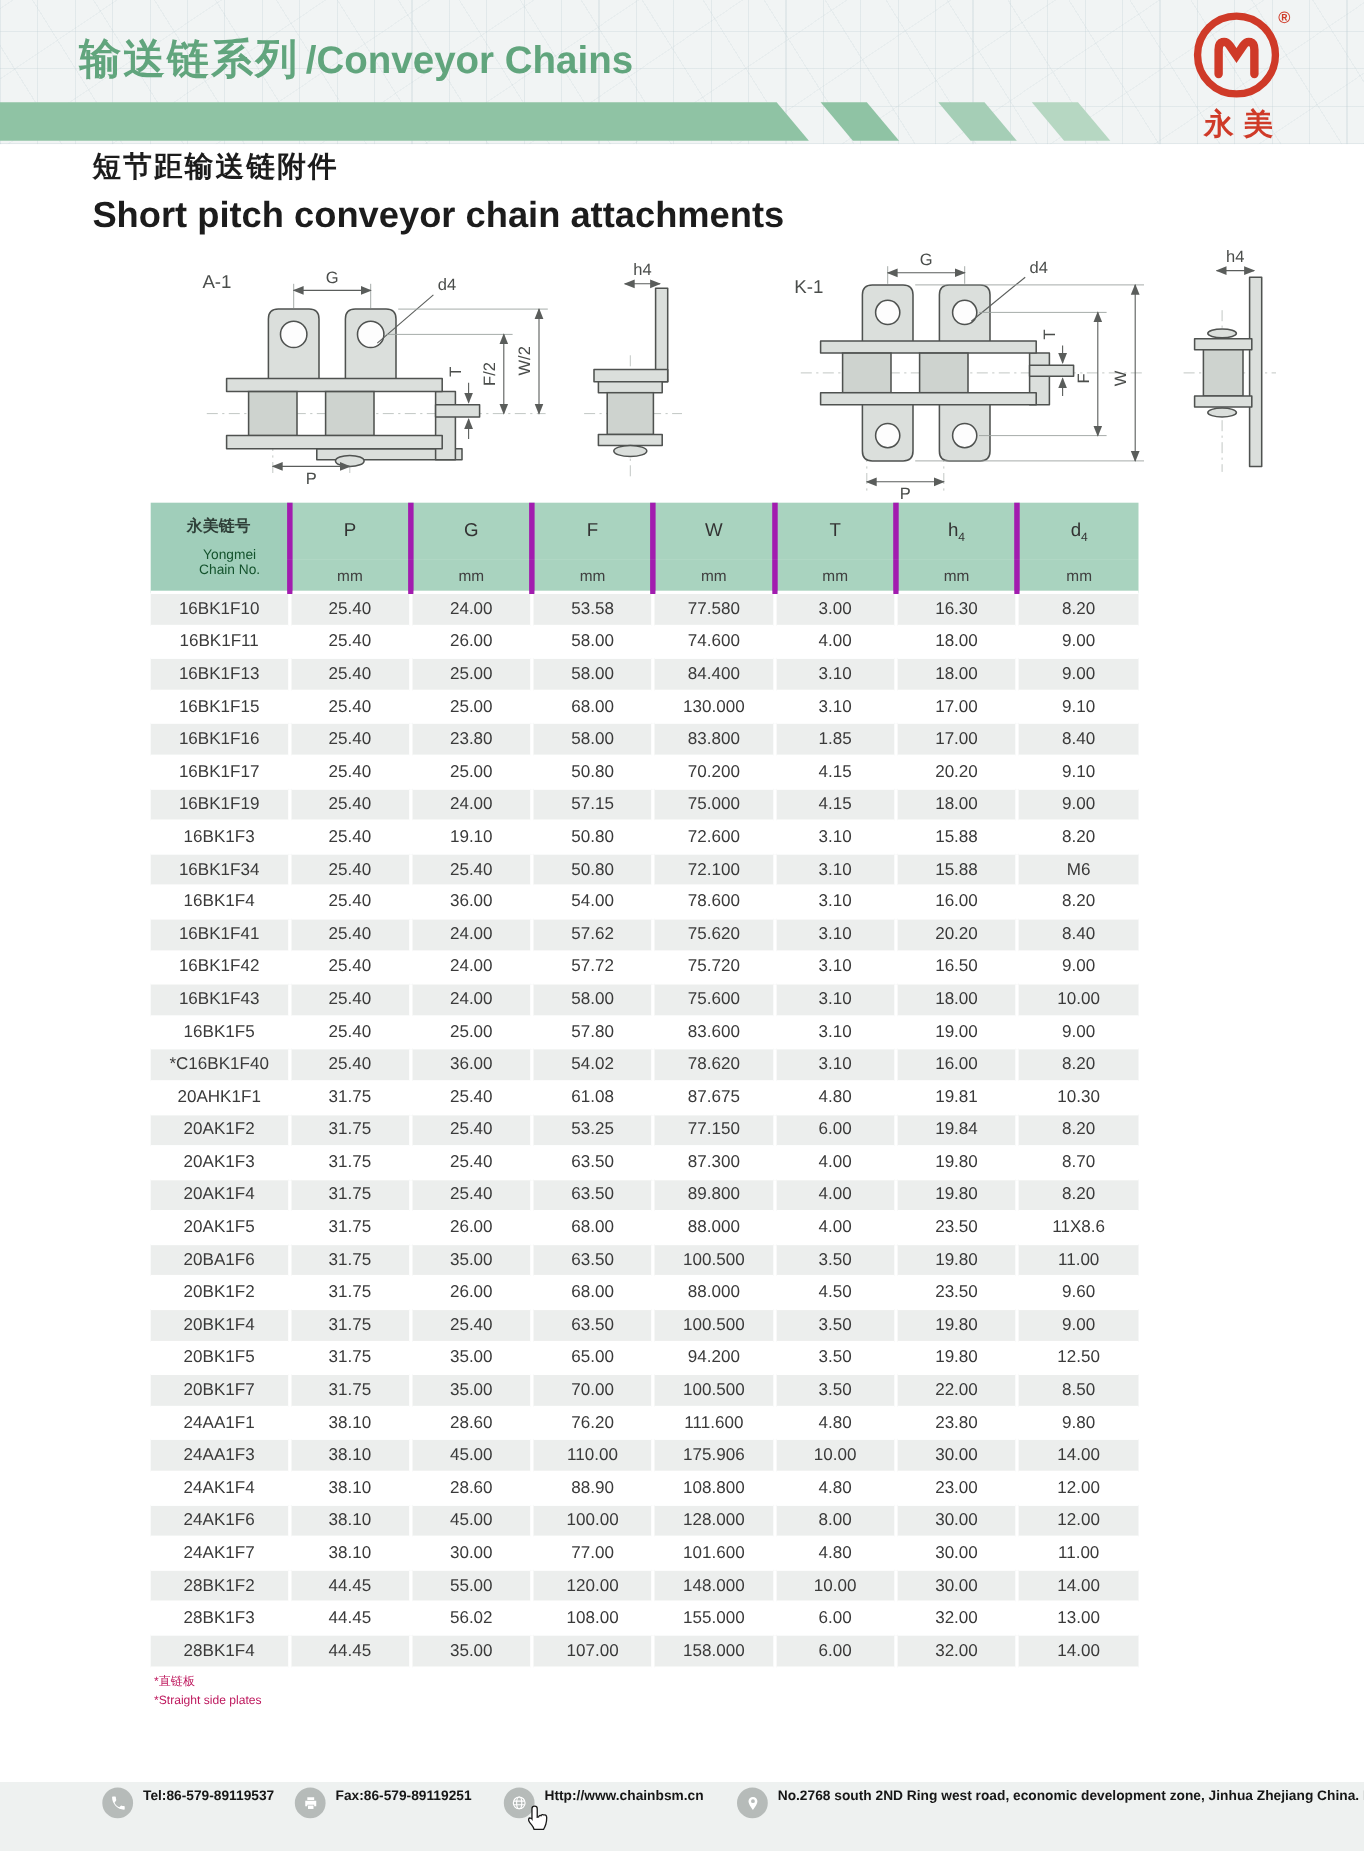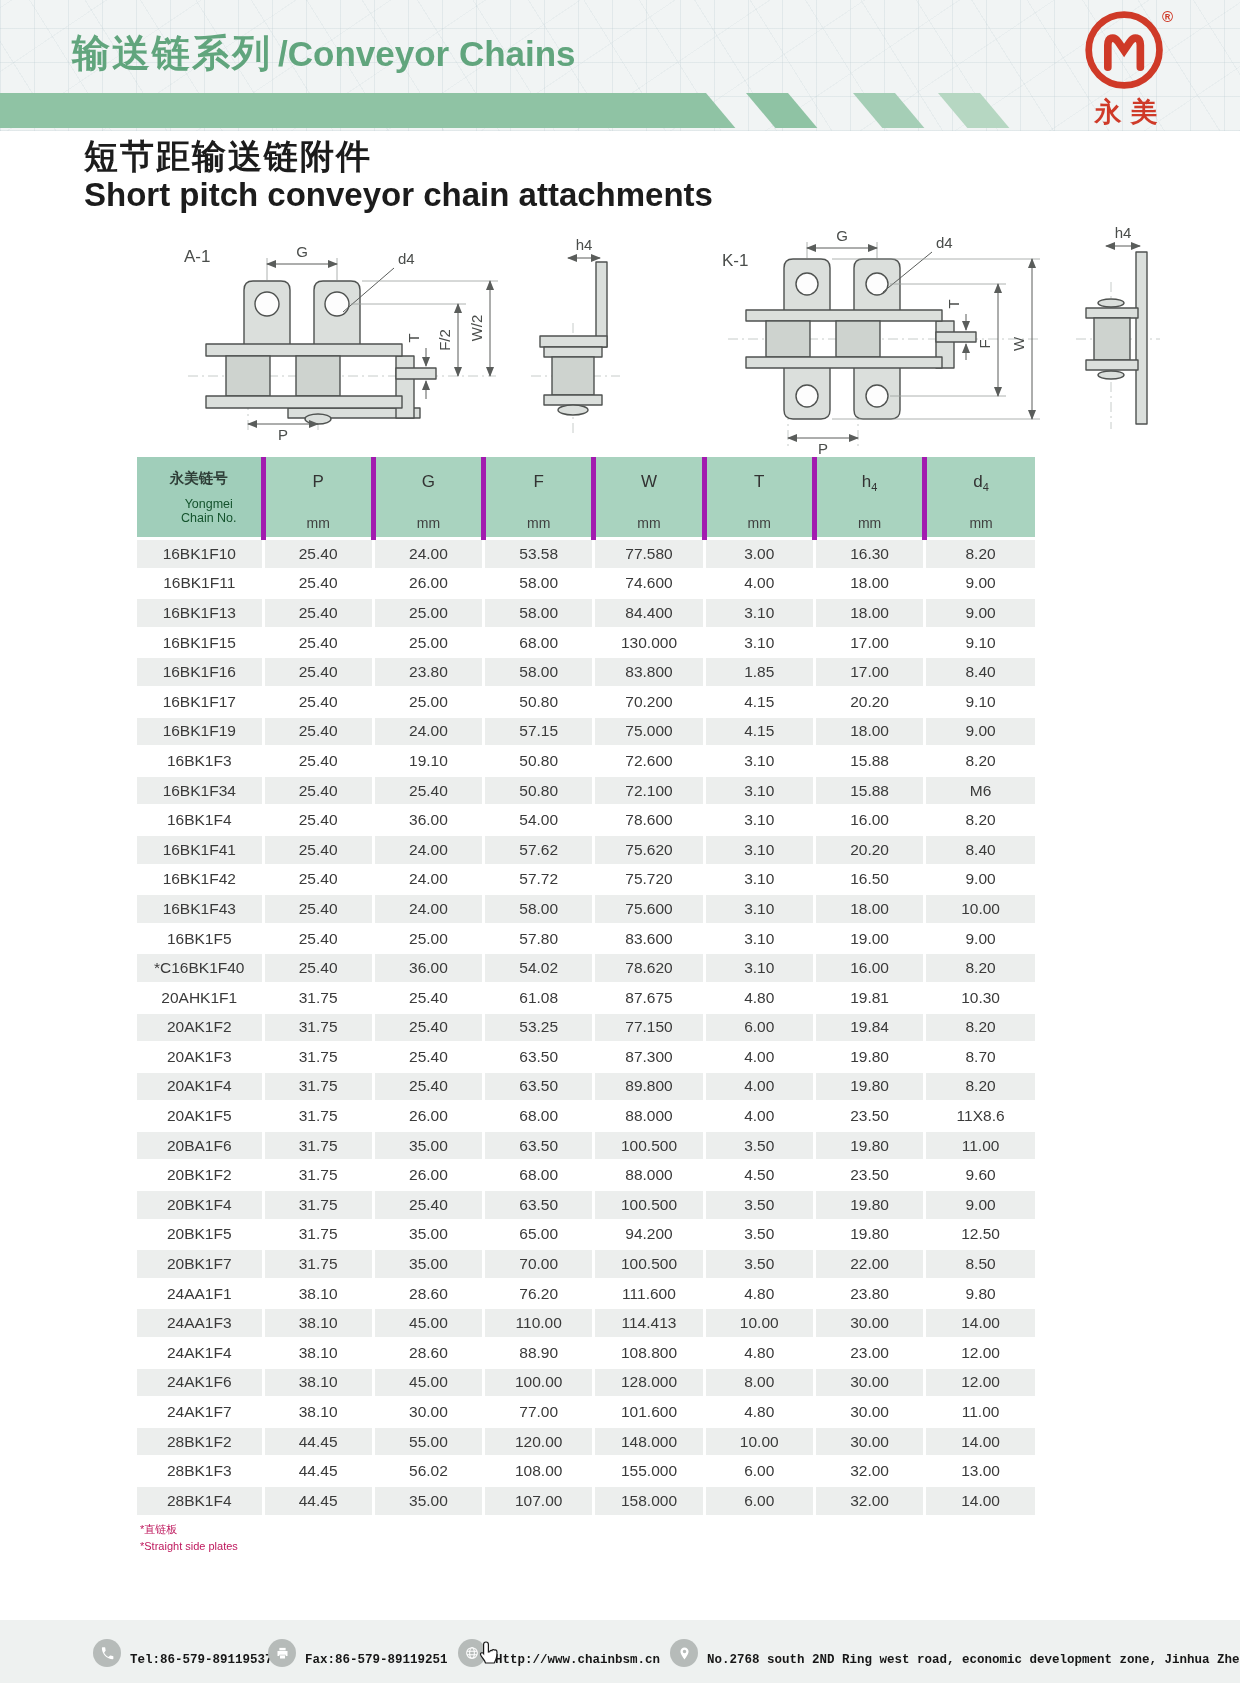--- a/index.html
+++ b/index.html
@@ -20,21 +20,21 @@
         transform:skewX(40deg);transform-origin:0 0;}
   .stripe{position:absolute;top:93px;height:35px;width:42px;transform:skewX(40deg);transform-origin:0 0;}
   .s1{left:746px;background:#8fc3a4;}
   .s2{left:853px;background:#a5ceb6;}
   .s3{left:938px;background:#b6d7c2;}
   .logo{position:absolute;left:1066px;top:6px;width:120px;text-align:center;color:#cf3a28;}
   .logo .reg{position:absolute;left:96px;top:2px;font-size:15px;font-weight:bold;}
   .logo-text{font-size:27px;font-weight:bold;letter-spacing:9px;margin-top:-4px;margin-left:9px;}
 
   
-  .sec-zh{position:absolute;left:84px;top:134px;font-size:34px;font-weight:bold;color:#1c1c1c;letter-spacing:2px;}
+  .sec-zh{position:absolute;left:84px;top:134px;font-size:26px;font-weight:bold;color:#1c1c1c;letter-spacing:2px;}
   .sec-en{position:absolute;left:84px;top:176px;font-size:33px;font-weight:bold;color:#1c1c1c;}
 
   
   .dia{position:absolute;pointer-events:none;}
   .m{fill:#dbdfdc;stroke:#4f5250;stroke-width:1.4;stroke-linejoin:round;}
   .m2{fill:#ced3cf;stroke:#4f5250;stroke-width:1.4;}
   .hole{fill:#fdfdfd;stroke:#4f5250;stroke-width:1.4;}
   .dim{stroke:#5a5d5b;stroke-width:1;fill:none;}
   .ext{stroke:#9aa09d;stroke-width:.8;fill:none;}
   .cl{stroke:#b9bfbc;stroke-width:.8;stroke-dasharray:10 4 2 4;fill:none;}
@@ -56,21 +56,21 @@
   tbody td{height:27.6px;text-align:center;font-size:15.5px;color:#3a3a3a;
            border-bottom:2px solid #fff;border-right:3px solid #fff;background:#fff;}
   tbody td:last-child{border-right:none;}
   tbody tr.shade td{background:#eceeed;}
 
   
   .footnote{position:absolute;left:140px;top:1521px;font-size:11px;color:#be185d;line-height:17px;}
 
   
   .footer{position:absolute;left:0;top:1620px;width:1240px;height:63px;background:#eef1f0;}
-  .f-item{position:absolute;top:19px;display:flex;align-items:flex-end;gap:9px;font-family:Liberation Mono, monospace;}
+  .f-item{position:absolute;top:5px;display:flex;align-items:flex-start;gap:9px;}
   .f1{left:93px;} .f2{left:268px;} .f3{left:458px;} .f4{left:670px;}
   .f-ico{width:28px;height:28px;border-radius:50%;background:#b6bbb9;display:flex;
          align-items:center;justify-content:center;flex:0 0 auto;}
   .f-txt{font-size:12.5px;font-weight:bold;color:#161616;white-space:nowrap;}
   .cursor{position:absolute;left:479px;top:1641px;z-index:5;}
 </style>
 </head>
 <body>
 
 <div class="page">
@@ -524,21 +524,21 @@
             <td>111.600</td>
             <td>4.80</td>
             <td>23.80</td>
             <td>9.80</td>
           </tr>
           <tr class="shade">
             <td>24AA1F3</td>
             <td>38.10</td>
             <td>45.00</td>
             <td>110.00</td>
-            <td>114.413</td>
+            <td>175.906</td>
             <td>10.00</td>
             <td>30.00</td>
             <td>14.00</td>
           </tr>
           <tr class="plain">
             <td>24AK1F4</td>
             <td>38.10</td>
             <td>28.60</td>
             <td>88.90</td>
             <td>108.800</td>

